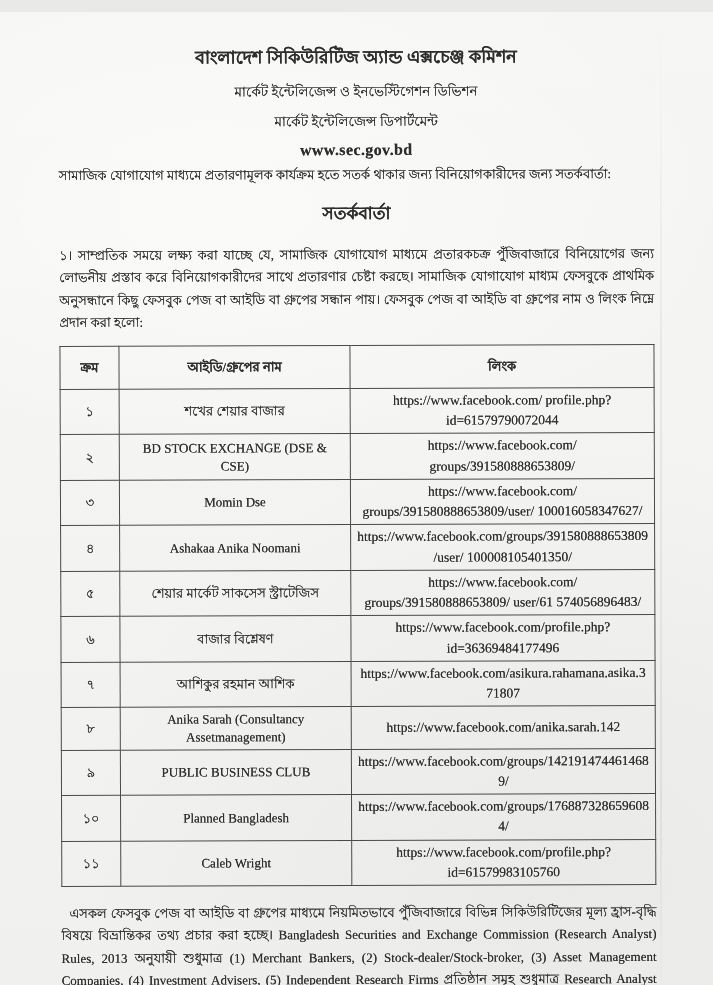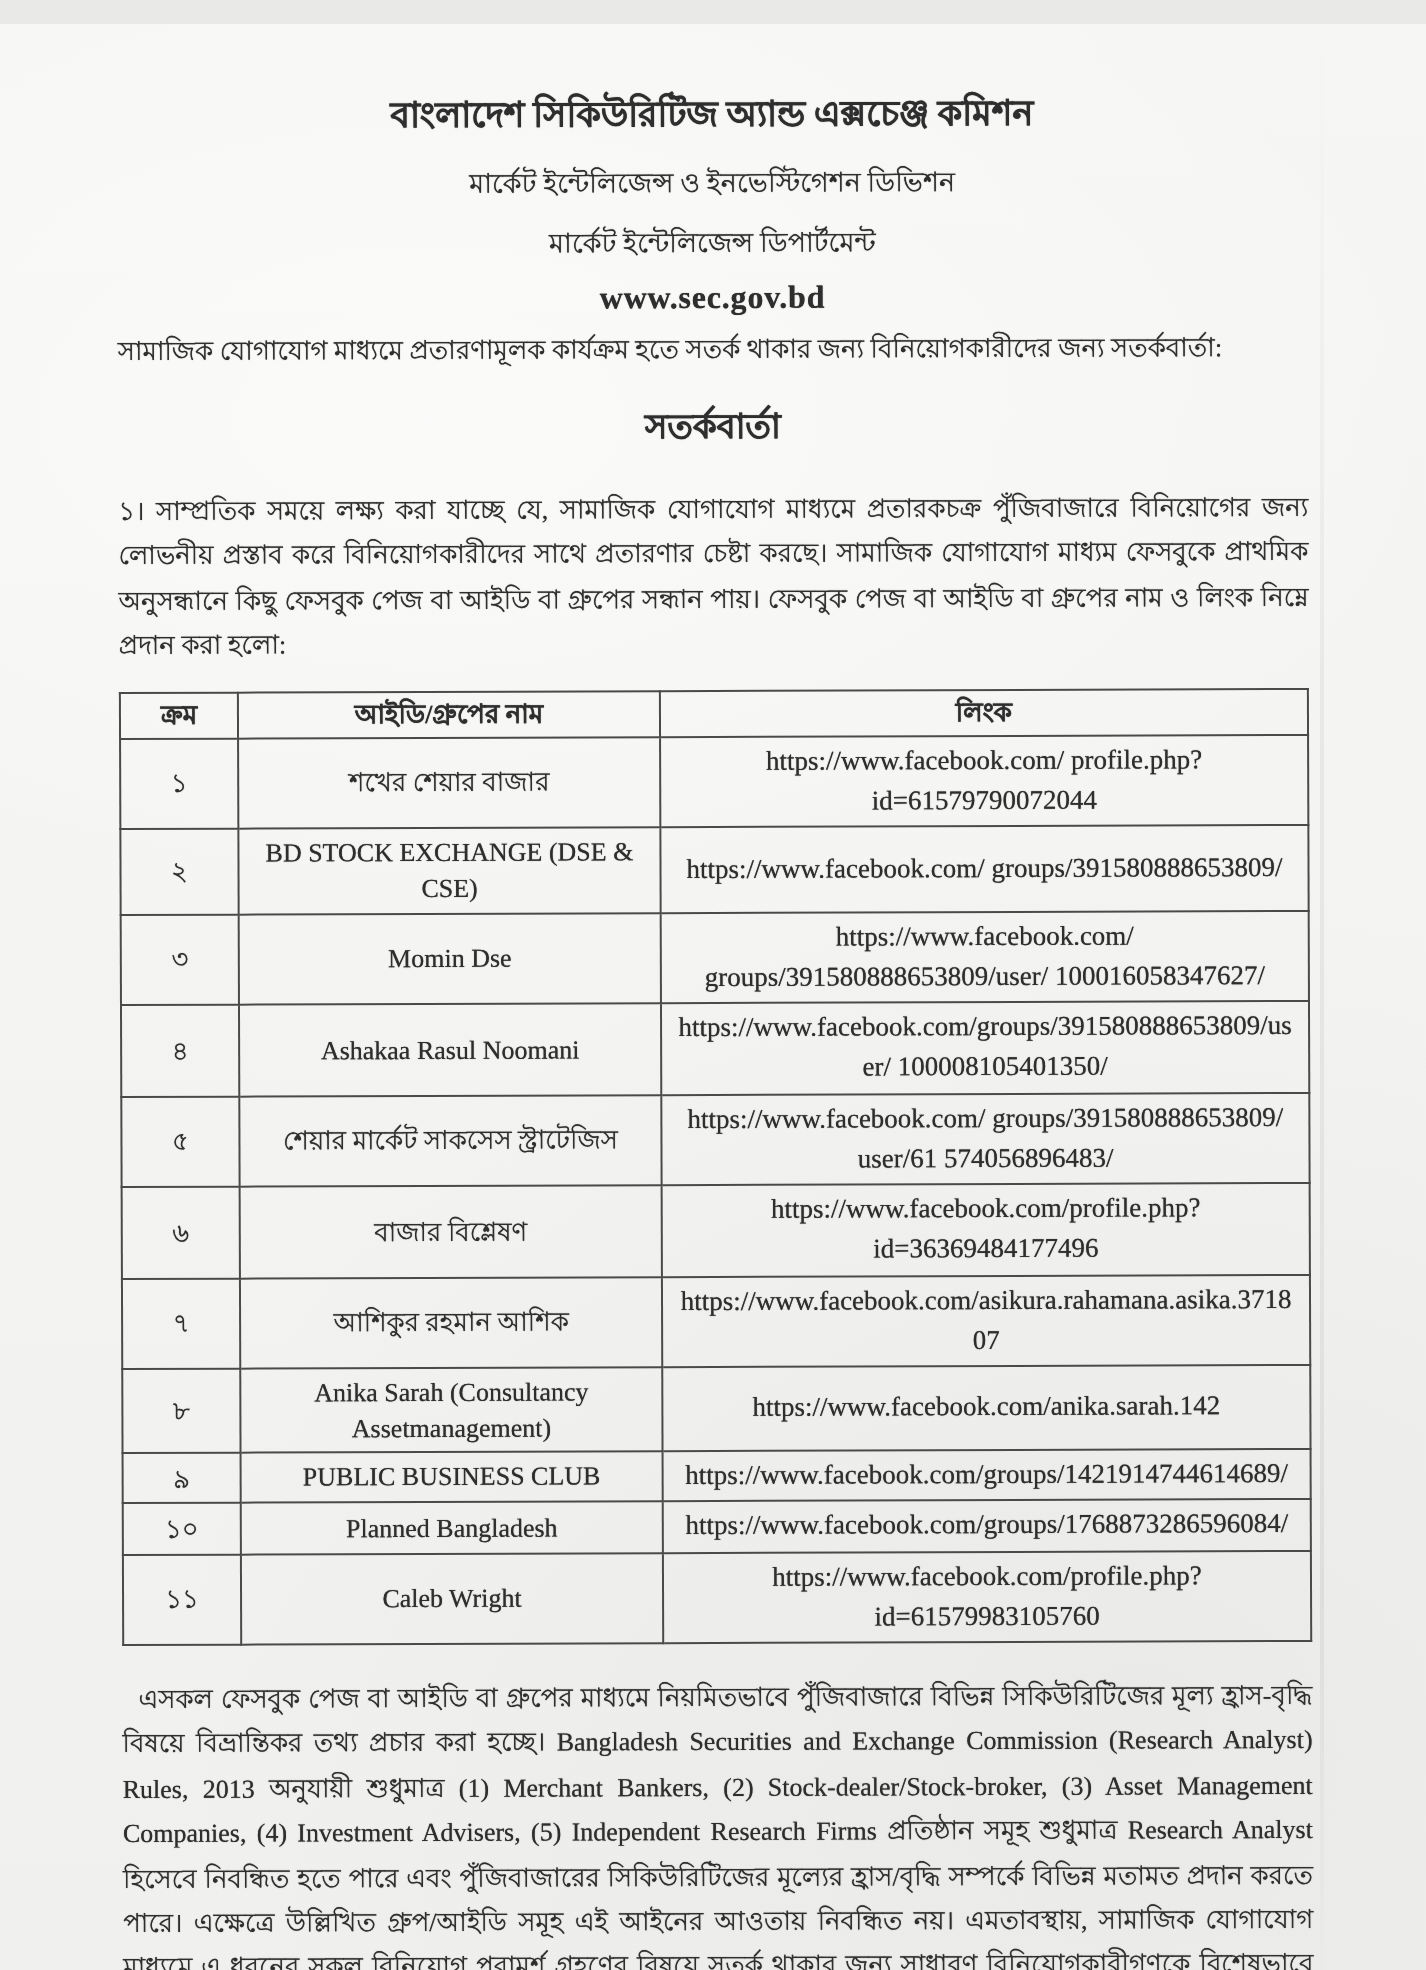--- a/index.html
+++ b/index.html
@@ -41,25 +41,25 @@
   .indent{text-indent:8px;}
   table{
     width:100%;border-collapse:collapse;margin:8px 0 16px;
     font-size:13px;
   }
   th,td{
     border:1.2px solid #4a4a4a;
     padding:2px 6px;text-align:center;vertical-align:middle;
     line-height:1.5;
   }
-  th{font-weight:700;padding:1px 6px;}
+  th{font-weight:700;padding:11px 6px;}
   .c-serial{width:46px;}
   .c-name{width:186px;border-radius:10px;}
   .c-link{font-size:13.5px;word-break:break-word;}
-  td.c-name{line-height:1.35;padding:3px 12px;}
+  td.c-name{line-height:1.35;padding:3px 22px;}
 </style>
 </head>
 <body>
 
 <div class="page">
   <div class="crease"></div>
   <div class="doc">
 
     <div class="center org">বাংলাদেশ সিকিউরিটিজ অ্যান্ড এক্সচেঞ্জ কমিশন</div>
     <div class="center sub">মার্কেট ইন্টেলিজেন্স ও ইনভেস্টিগেশন ডিভিশন</div>
@@ -91,21 +91,21 @@
             <td class="c-name"><span class="u">BD STOCK EXCHANGE (DSE &amp; CSE)</span></td>
             <td class="c-link"><span class="u">https://www.facebook.com/</span> groups/391580888653809/</td>
           </tr>
           <tr>
             <td class="c-serial">৩</td>
             <td class="c-name"><span class="u">Momin Dse</span></td>
             <td class="c-link"><span class="u">https://www.facebook.com/</span> groups/391580888653809/user/ 100016058347627/</td>
           </tr>
           <tr>
             <td class="c-serial">৪</td>
-            <td class="c-name"><span class="u">Ashakaa Rasul Noomani</span></td>
+            <td class="c-name"><span class="u">Ashakaa Anika Noomani</span></td>
             <td class="c-link">https://www.facebook.com/groups/391580888653809/user/ 100008105401350/</td>
           </tr>
           <tr>
             <td class="c-serial">৫</td>
             <td class="c-name"><span>শেয়ার মার্কেট সাকসেস স্ট্রাটেজিস</span></td>
             <td class="c-link"><span class="u">https://www.facebook.com/</span> groups/391580888653809/ user/61 574056896483/</td>
           </tr>
           <tr>
             <td class="c-serial">৬</td>
             <td class="c-name"><span>বাজার বিশ্লেষণ</span></td>

